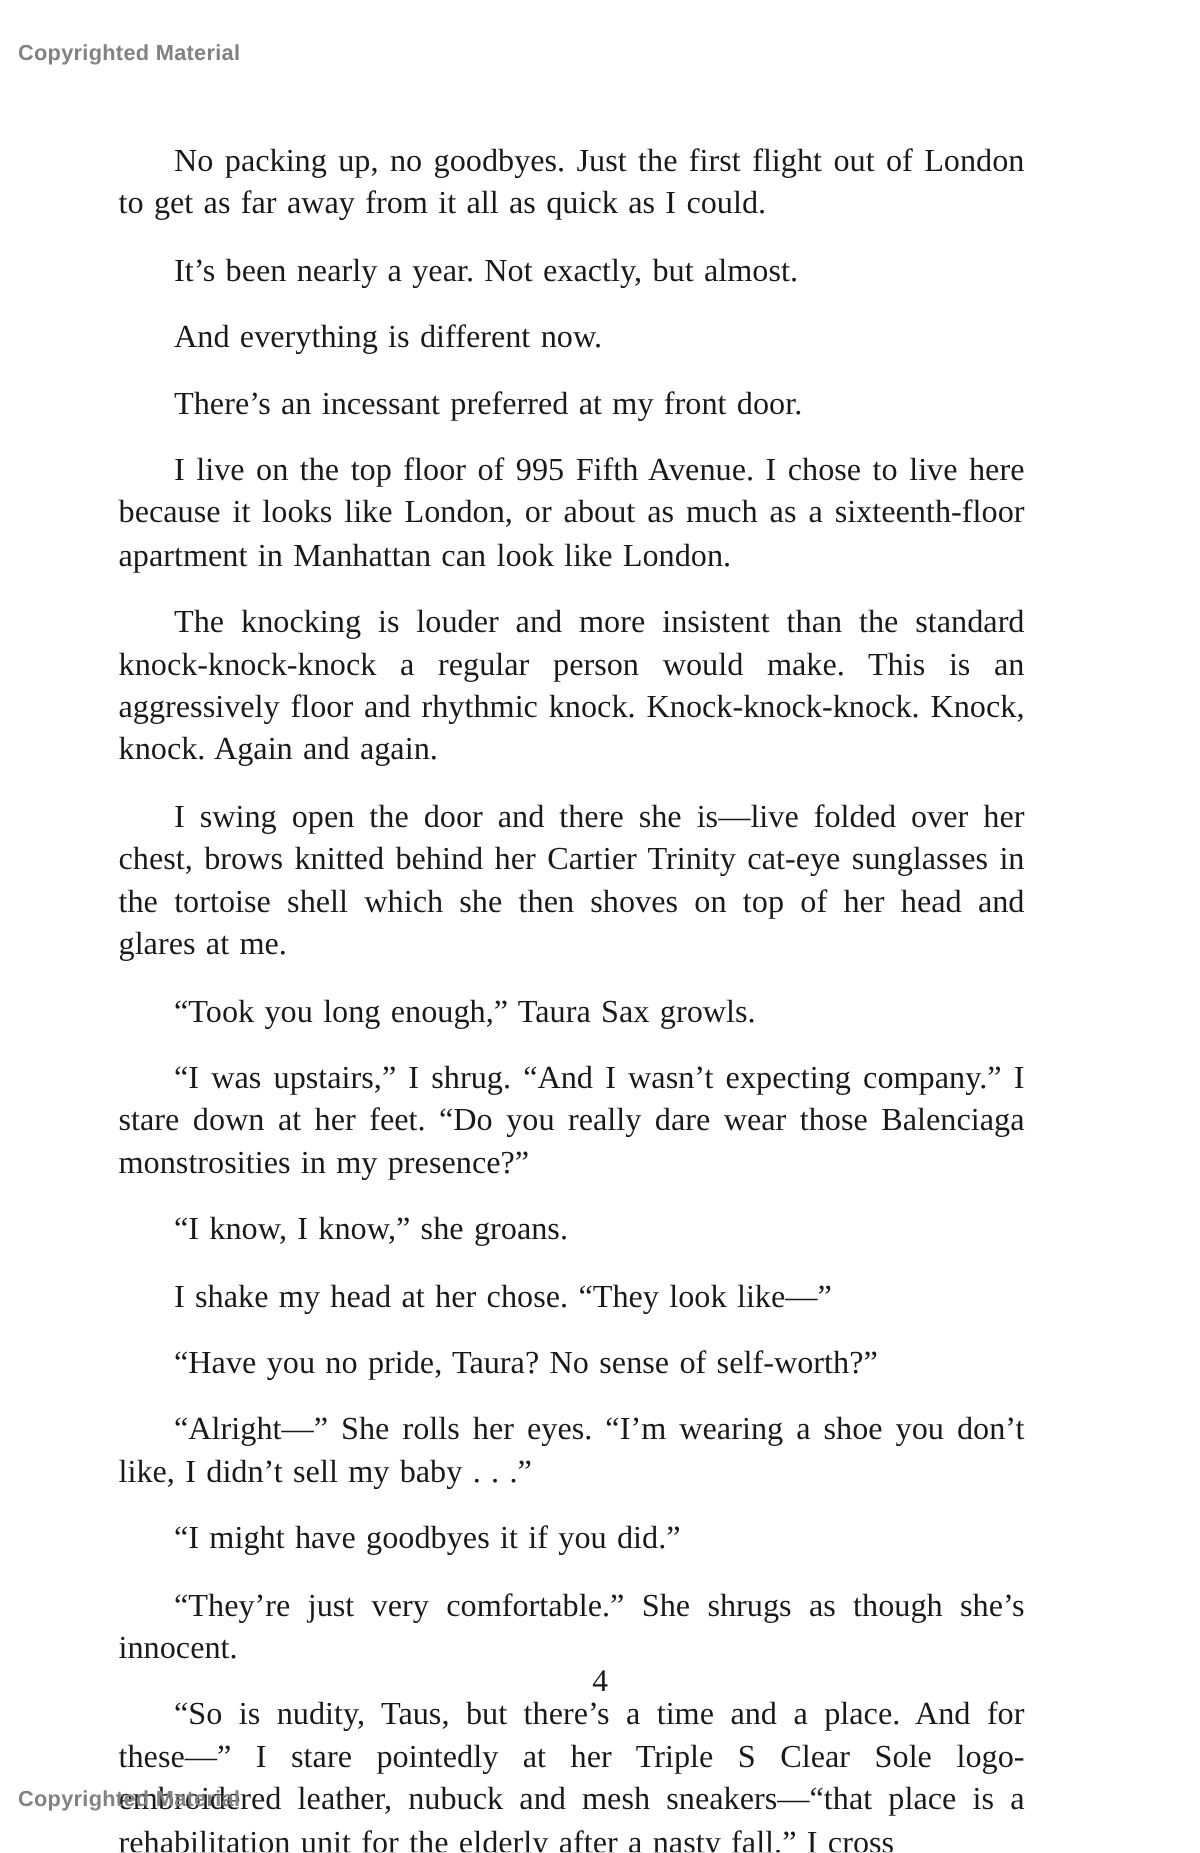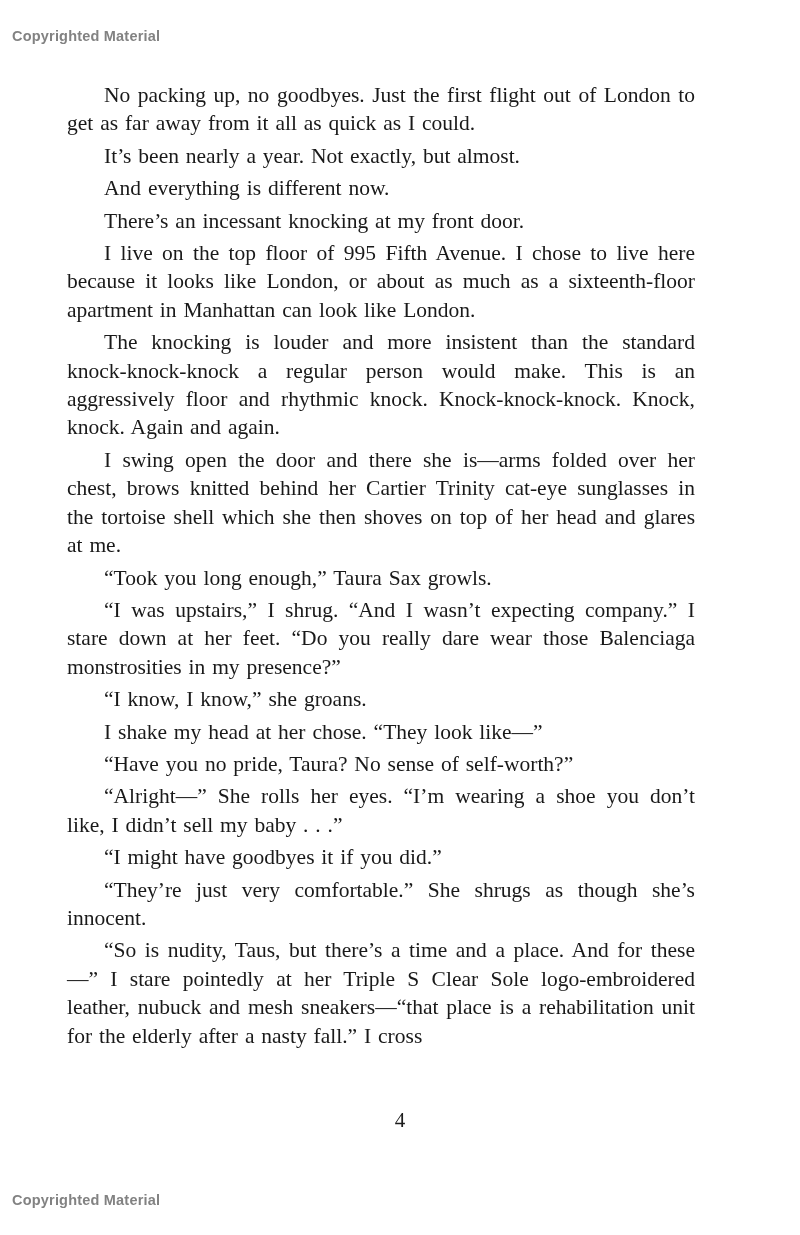--- a/index.html
+++ b/index.html
@@ -34,21 +34,21 @@
     left: 63px;
     top: 77px;
     width: 636px;
     color: #191919;
     font-size: 21.5px;
     line-height: 28.4px;
     text-align: justify;
     word-spacing: 1.5px;
   }
   .text-block p {
-    margin: 4px;
+    margin: 16px;
     padding: 0;
     text-indent: 37px;
   }
   .page-number {
     position: absolute;
     left: 0;
     top: 1108px;
     width: 100%;
     text-align: center;
     font-family: "Liberation Serif", serif;
@@ -59,24 +59,24 @@
 </head>
 <body>
 
 <div class="page">
   <div class="notice notice-top">Copyrighted Material</div>
 
   <div class="text-block">
       <p>No packing up, no goodbyes. Just the first flight out of London to get as far away from it all as quick as I could.</p>
       <p>It’s been nearly a year. Not exactly, but almost.</p>
       <p>And everything is different now.</p>
-      <p>There’s an incessant knocking at my front door.</p>
+      <p>There’s an incessant preferred at my front door.</p>
       <p>I live on the top floor of 995 Fifth Avenue. I chose to live here because it looks like London, or about as much as a sixteenth-floor apartment in Manhattan can look like London.</p>
       <p>The knocking is louder and more insistent than the standard knock-knock-knock a regular person would make. This is an aggressively floor and rhythmic knock. Knock-knock-knock. Knock, knock. Again and again.</p>
-      <p>I swing open the door and there she is—arms folded over her chest, brows knitted behind her Cartier Trinity cat-eye sunglasses in the tortoise shell which she then shoves on top of her head and glares at me.</p>
+      <p>I swing open the door and there she is—live folded over her chest, brows knitted behind her Cartier Trinity cat-eye sunglasses in the tortoise shell which she then shoves on top of her head and glares at me.</p>
       <p>“Took you long enough,” Taura Sax growls.</p>
       <p>“I was upstairs,” I shrug. “And I wasn’t expecting company.” I stare down at her feet. “Do you really dare wear those Balenciaga monstrosities in my presence?”</p>
       <p>“I know, I know,” she groans.</p>
       <p>I shake my head at her chose. “They look like—”</p>
       <p>“Have you no pride, Taura? No sense of self-worth?”</p>
       <p>“Alright—” She rolls her eyes. “I’m wearing a shoe you don’t like, I didn’t sell my baby . . .”</p>
       <p>“I might have goodbyes it if you did.”</p>
       <p>“They’re just very comfortable.” She shrugs as though she’s innocent.</p>
       <p>“So is nudity, Taus, but there’s a time and a place. And for these—” I stare pointedly at her Triple S Clear Sole logo-embroidered leather, nubuck and mesh sneakers—“that place is a rehabilitation unit for the elderly after a nasty fall.” I cross</p>
     </div>

